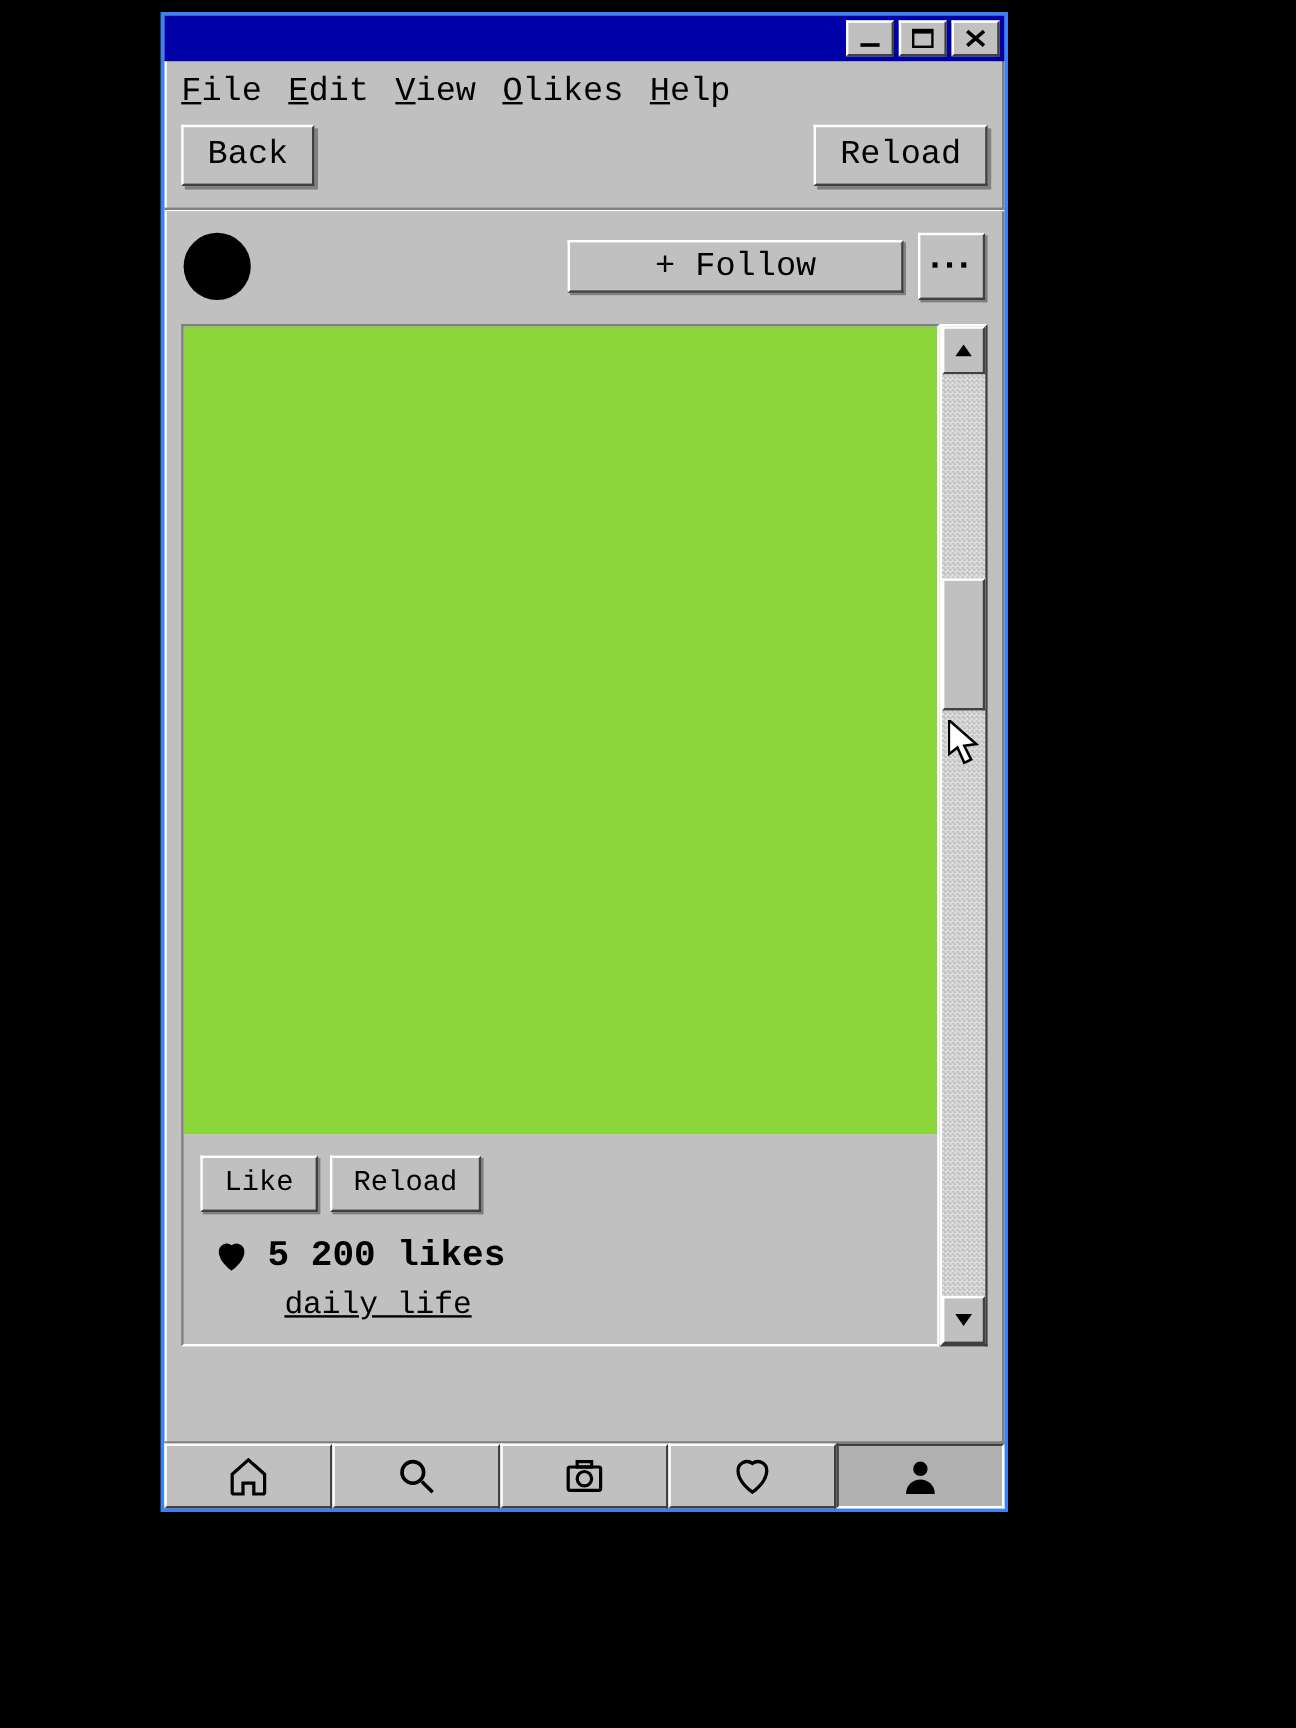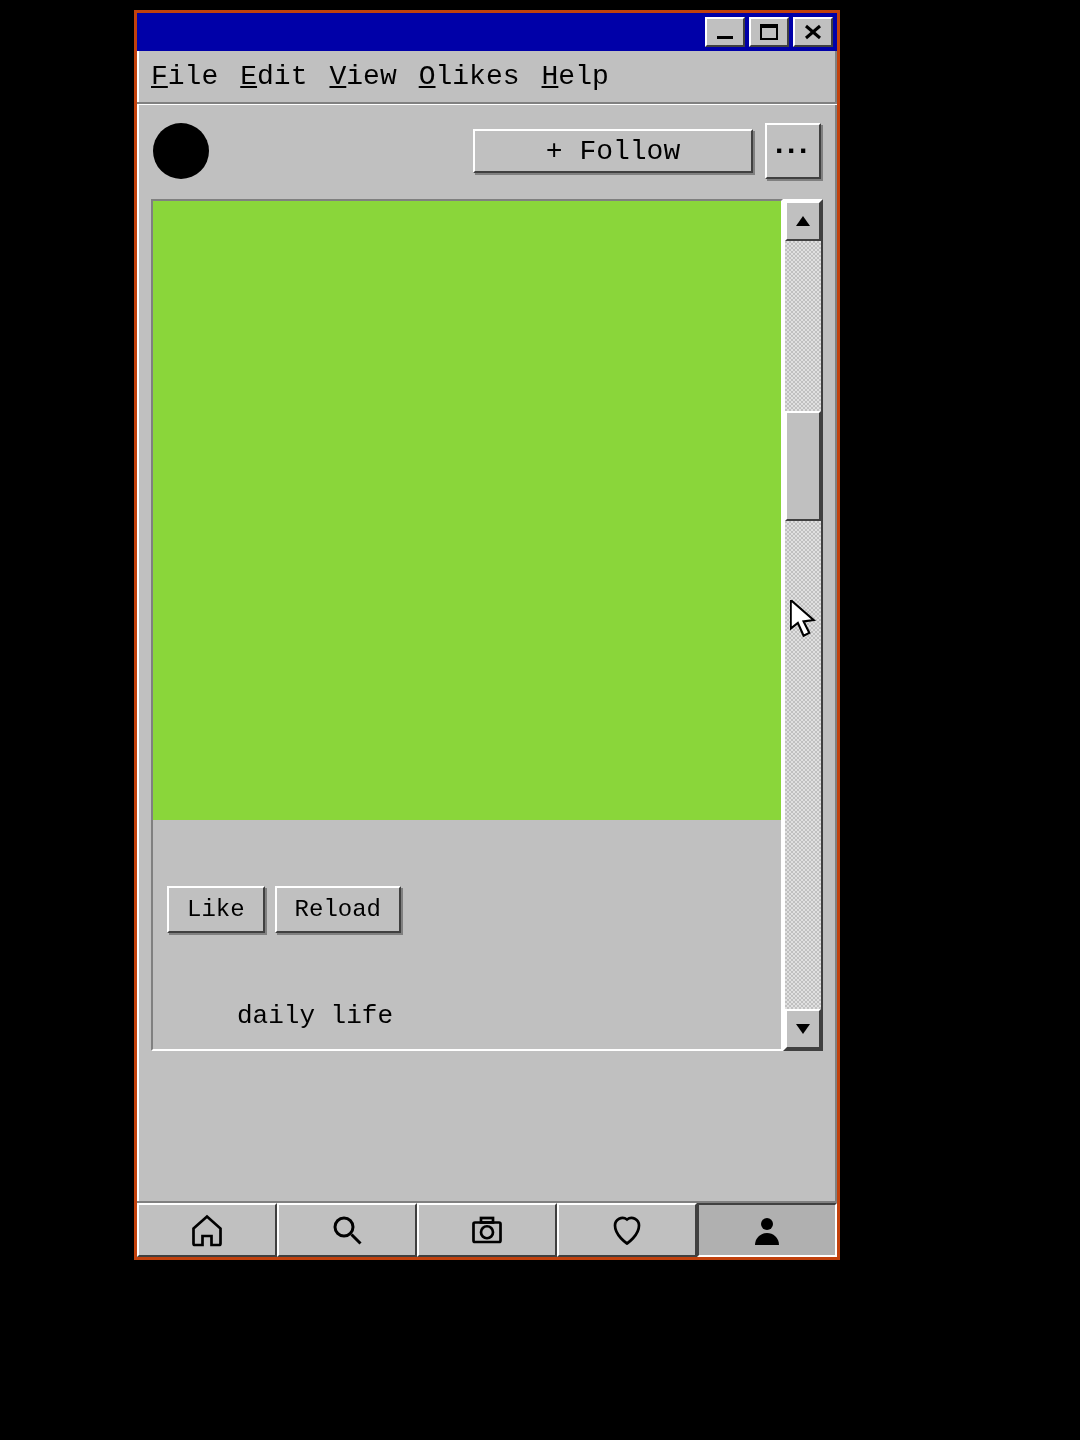--- a/index.html
+++ b/index.html
@@ -10,21 +10,21 @@
     font-family: Tahoma, "MS Sans Serif", sans-serif;
     overflow:hidden;
   }
   .stage { position:relative; width:1080px; height:1440px; }
 
   .window {
     position:absolute;
     left:134px; top:10px;
     width:706px; height:1250px;
     background:#c0c0c0;
-    border:3px solid #c2410c;
+    border:3px solid #3b82f6;
     box-shadow: inset -2px -2px 0 #808080, inset 2px 2px 0 #ffffff;
   }
 
   
   .titlebar {
     height:38px;
     background:#0000a8;
     display:flex; align-items:center; justify-content:flex-end;
     padding:3px 4px;
     gap:4px;
@@ -114,21 +114,21 @@
     margin:0 14px;
     height:852px;
     display:flex;
   }
   .feed {
     flex:1;
     border:2px solid;
     border-color:#808080 #fff #fff #808080;
     background:#c0c0c0;
     overflow:hidden;
-    display:flex; flex-direction:column;gap:48px;
+    display:flex; flex-direction:column;
   }
   .post-image {
     flex:1;
     background:#8ad63a;
     min-height:0;
     height:618px;
   }
   .post-actions {
     padding:18px 14px 8px 14px;
     display:flex; gap:10px;
@@ -146,21 +146,21 @@
     display:flex; flex-direction:column; gap:8px;
   }
   .likes-row { display:flex; align-items:center; gap:14px; }
   .heart-icon { width:32px; height:32px; }
   .likes-text {
     font-size:30px; font-weight:bold;
     font-family:"Courier New", monospace; color:#000;
   }
   .caption {
     font-size:26px; font-family:"Courier New", monospace;
-    padding-left:60px; color:#000;
+    padding-left:60px; color:#000;text-decoration:underline;
   }
 
   
   .vscroll {
     width:40px;
     border:2px solid;
     border-color:#fff #404040 #404040 #fff;
     background:#c0c0c0;
     display:flex; flex-direction:column;
   }
@@ -241,40 +241,54 @@
     </div>
 
     <div class="menubar">
       <span class="menuitem"><u>F</u><span>ile</span></span>
       <span class="menuitem"><u>E</u><span>dit</span></span>
       <span class="menuitem"><u>V</u><span>iew</span></span>
       <span class="menuitem"><u>O</u><span>likes</span></span>
       <span class="menuitem"><u>H</u><span>elp</span></span>
     </div>
 
+    <div class="toolbar">
+      <div class="left">
+        <button class="btn3d">Back</button>
+      </div>
+      <div class="right">
+        <button class="btn3d">Reload</button>
+      </div>
+    </div>
 
     <div class="hr"></div>
 
     <div class="profile-row">
       <div class="avatar"></div>
       <div class="spacer"></div>
       <div class="follow-btn">+ Follow</div>
       <div class="more-btn">
         <span>···</span>
       </div>
     </div>
 
     <div class="feed-wrap">
       <div class="feed">
         <div class="post-image"></div>
         <div class="post-actions">
           <button class="small-btn">Like</button>
           <button class="small-btn">Reload</button>
         </div>
         <div class="post-meta">
+          <div class="likes-row">
+            <svg class="heart-icon" viewBox="0 0 24 24">
+                <path d="M12 21s-8-5.3-8-12a5 5 0 0 1 8-4 5 5 0 0 1 8 4c0 6.7-8 12-8 12z" fill="#000"></path>
+              </svg>
+            <span class="likes-text">5 200 likes</span>
+          </div>
           <div class="caption">daily life</div>
         </div>
       </div>
 
       <div class="vscroll">
         <div class="sbtn">
           <svg width="14" height="10" viewBox="0 0 14 10">
               <polygon points="7,0 14,10 0,10" fill="#000"></polygon>
             </svg>
         </div>

